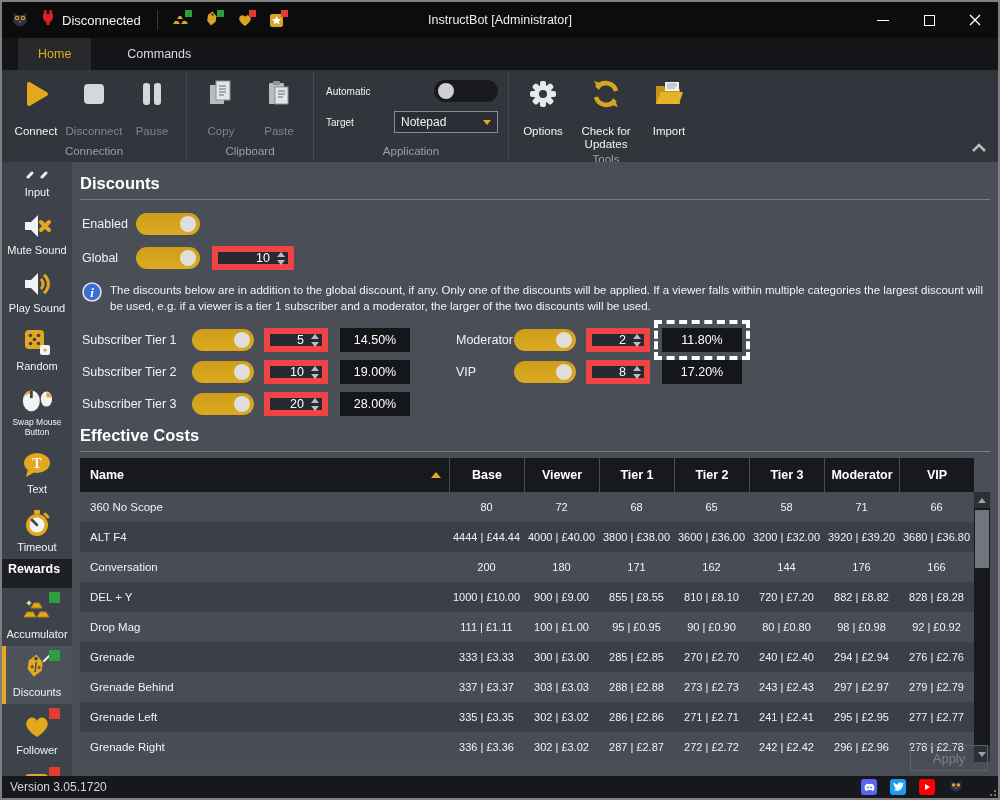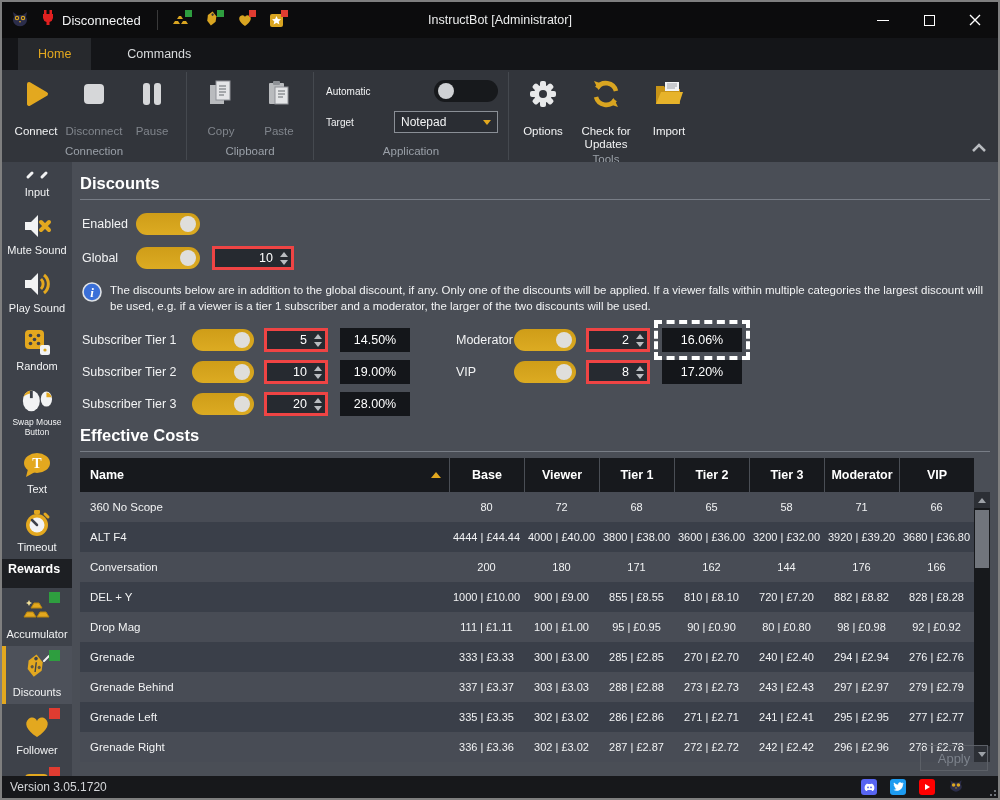--- a/index.html
+++ b/index.html
@@ -64,21 +64,21 @@
   .side-section { background:#1d1f23; color:#fff; font-weight:bold; font-size:12.5px; padding:3px 0 12px 6px; }
   .icon-wrap { position:relative; width:32px; height:30px; display:flex; align-items:center; justify-content:center; }
   .icon-wrap .badge { position:absolute; top:-3px; right:-7px; width:11px; height:11px; }
 
   .content { flex:1; background:#4a4e56; position:relative; padding:10px 8px 0 8px; min-width:0; }
   .h1 { color:#fff; font-weight:bold; font-size:16.5px; margin:2px 0 6px 0; }
   .rule { height:1px; background:#787d86; margin-bottom:12px; }
 
   .ctl-row { display:flex; align-items:center; margin:0 0 10px 2px; height:24px; }
   .ctl-row .lbl { width:54px; color:#f2f3f4; font-size:12.5px; }
-  .spinner { height:24px; background:#262a30; border:3px solid #ef4444; display:flex; align-items:center; position:relative; }
+  .spinner { height:24px; background:#262a30; border:6px solid #ef4444; display:flex; align-items:center; position:relative; }
   .spinner .val { flex:1; text-align:right; color:#fff; font-size:12.5px; padding-right:18px; }
   .spin-arrows { position:absolute; right:3px; top:0; bottom:0; display:flex; flex-direction:column; justify-content:center; gap:3px; cursor:pointer; }
   .spin-up { width:0; height:0; border-left:4px solid transparent; border-right:4px solid transparent; border-bottom:5px solid #b9bcc0; }
   .spin-dn { width:0; height:0; border-left:4px solid transparent; border-right:4px solid transparent; border-top:5px solid #b9bcc0; }
 
   .info-row { display:flex; gap:8px; margin:12px 0 14px 2px; align-items:flex-start; }
   .info-text { color:#f2f3f4; font-size:11.5px; line-height:1.4; flex:1; }
 
   .disc-grid { display:flex; gap:46px; margin:2px 0 10px 2px; }
   .disc-col { display:flex; flex-direction:column; gap:8px; }
@@ -106,21 +106,21 @@
   .td-name { flex:1; color:#f2f3f4; font-size:11.5px; padding-left:10px; white-space:nowrap; }
   .td-val { width:75px; flex:none; color:#f2f3f4; font-size:11px; text-align:center; white-space:nowrap; }
   .vscroll { width:16px; flex:none; display:flex; flex-direction:column; background:#17191c; margin-top:34px; }
   .vs-btn { height:16px; background:#2c2f35; display:flex; align-items:center; justify-content:center; cursor:pointer; }
   .vs-up { width:0; height:0; border-left:4px solid transparent; border-right:4px solid transparent; border-bottom:5px solid #9da1a7; }
   .vs-dn { width:0; height:0; border-left:4px solid transparent; border-right:4px solid transparent; border-top:5px solid #9da1a7; }
   .vs-track { flex:1; position:relative; }
   .vs-thumb { position:absolute; top:2px; left:1px; right:1px; height:58px; background:#71757c; cursor:grab; }
   .vs-btn.bottom { margin-top:auto; }
 
-  .apply-btn { position:absolute; right:10px; bottom:5px; width:68px; height:26px; border:1px solid #5c6067; background:transparent;
+  .apply-btn { position:absolute; right:10px; bottom:5px; width:78px; height:26px; border:1px solid #5c6067; background:transparent;
                color:#7c828b; font-size:13px; font-family:inherit; }
 
   
   .statusbar { height:22px; background:#17181b; display:flex; align-items:center; flex:none; position:relative;text-align:right; }
   .version { color:#d4d6d9; font-size:12px; margin-left:8px; }
   .sb-icons { margin-left:auto; display:flex; align-items:center; gap:13px; margin-right:34px; }
   .sb-icon { width:16px; height:16px; border-radius:3px; display:flex; align-items:center; justify-content:center; cursor:pointer; }
   .grip { position:absolute; right:2px; bottom:2px; width:10px; height:10px; }
 </style>
 </head>
@@ -532,21 +532,21 @@
             <div class="toggle on sm">
                 <div class="knob"></div>
               </div>
             <div class="spinner">
               <span class="val">2</span>
               <span class="spin-arrows">
                   <span class="spin-up"></span>
                   <span class="spin-dn"></span>
                 </span>
             </div>
-            <div class="pct hl">16.06%</div>
+            <div class="pct hl">11.80%</div>
           </div>
           <div class="disc-row">
             <span class="lbl">VIP</span>
             <div class="toggle on sm">
                 <div class="knob"></div>
               </div>
             <div class="spinner">
               <span class="val">8</span>
               <span class="spin-arrows">
                   <span class="spin-up"></span>

